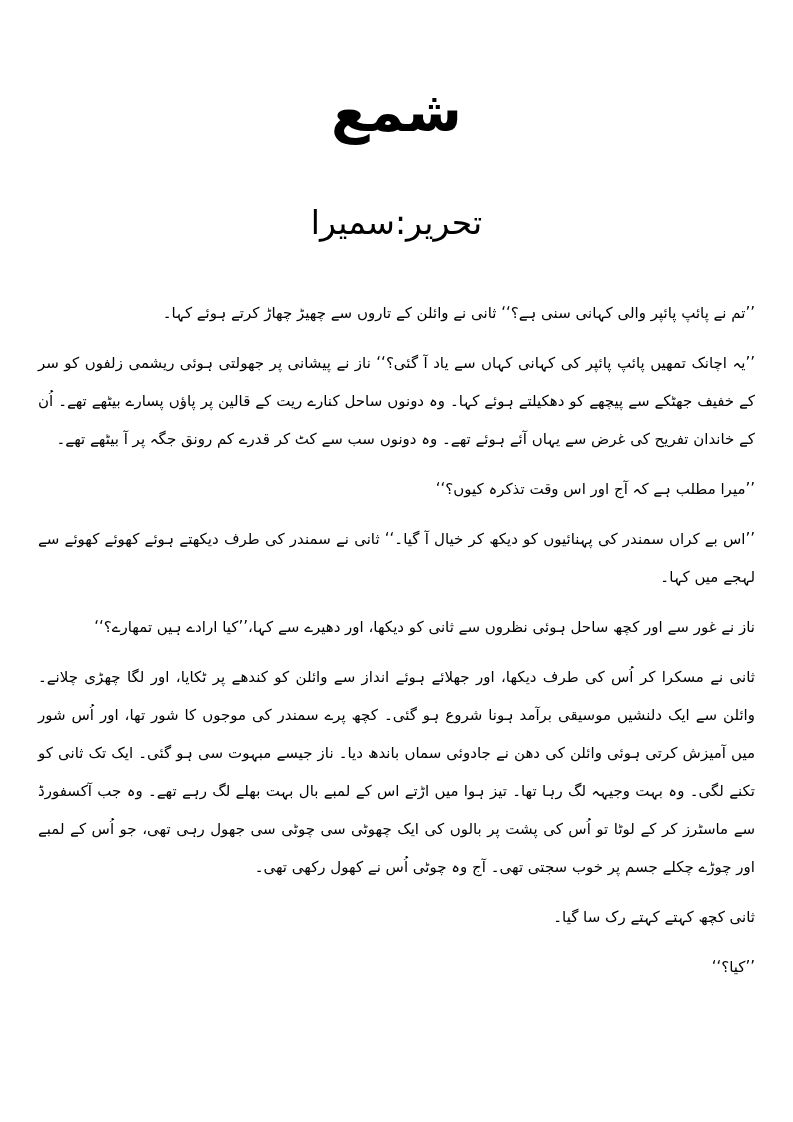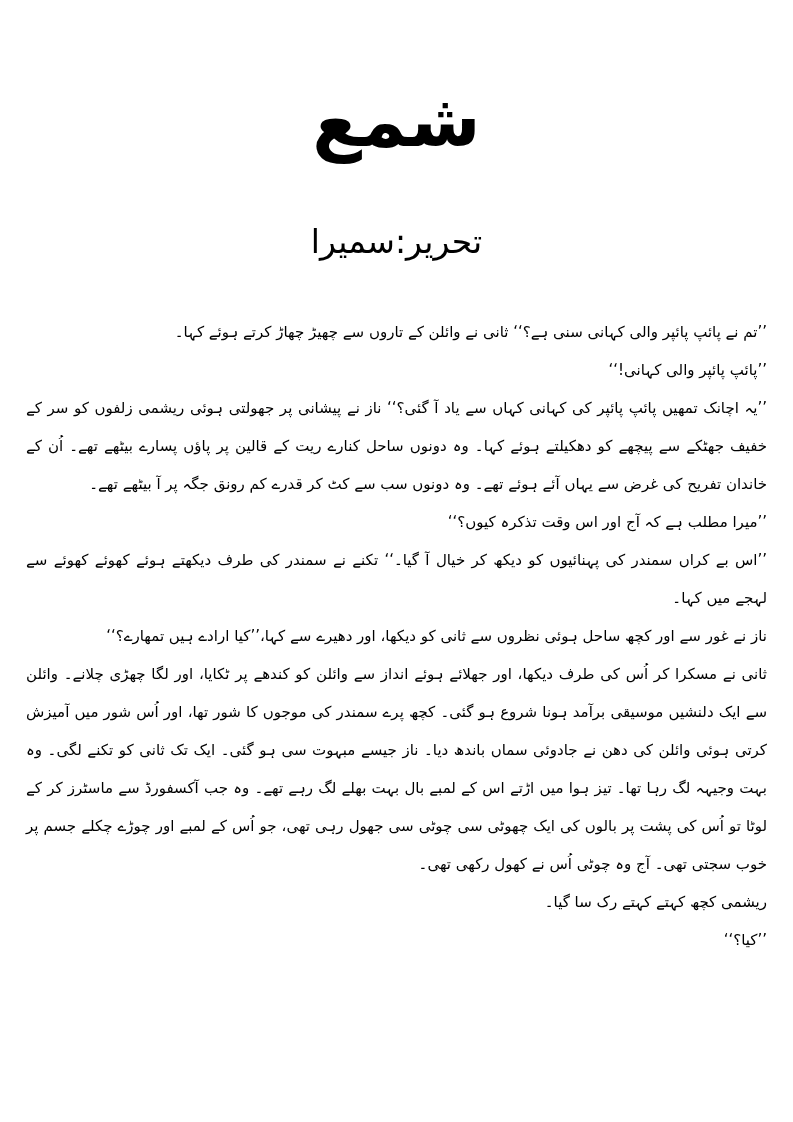--- a/index.html
+++ b/index.html
@@ -14,57 +14,56 @@
     background: #ffffff;
     color: #000000;
     direction: rtl;
     font-family: "DejaVu Sans", sans-serif;
     overflow: hidden;
     box-sizing: border-box;
   }
   .story-title {
     text-align: center;
     margin-top: 78px;
-    font-size: 72px;
+    font-size: 56px;
     line-height: 1.2;
     font-weight: bold;
     letter-spacing: 1px;
   }
   .story-byline {
     text-align: center;
     margin-top: 58px;
     font-size: 33px;
     font-weight: normal;
   }
   .story-body {
     margin: 52px 26px 0 26px;
     font-size: 15px;
     line-height: 38px;
     text-align: justify;
     text-justify: inter-word;
   }
   .story-body p {
-    margin: 0;
+    margin: 12px;
     padding: 0;
   }
 </style>
 </head>
 <body>
 
 <div class="page">
 
   <div class="story-title">شمع</div>
 
   <div class="story-byline">تحریر:سمیرا</div>
 
   <div class="story-body">
     <p>’’تم نے پائپ پائپر والی کہانی سنی ہے؟‘‘ ثانی نے وائلن کے تاروں سے چھیڑ چھاڑ کرتے ہوئے کہا۔</p>
-    <p>’’پائپ پائپر والی کہانی!‘‘</p>
     <p>’’یہ اچانک تمھیں پائپ پائپر کی کہانی کہاں سے یاد آ گئی؟‘‘ ناز نے پیشانی پر جھولتی ہوئی ریشمی زلفوں کو سر کے خفیف جھٹکے سے پیچھے کو دھکیلتے ہوئے کہا۔ وہ دونوں ساحل کنارے ریت کے قالین پر پاؤں پسارے بیٹھے تھے۔ اُن کے خاندان تفریح کی غرض سے یہاں آئے ہوئے تھے۔ وہ دونوں سب سے کٹ کر قدرے کم رونق جگہ پر آ بیٹھے تھے۔</p>
     <p>’’میرا مطلب ہے کہ آج اور اس وقت تذکرہ کیوں؟‘‘</p>
-    <p>’’اس بے کراں سمندر کی پہنائیوں کو دیکھ کر خیال آ گیا۔‘‘ تکنے نے سمندر کی طرف دیکھتے ہوئے کھوئے کھوئے سے لہجے میں کہا۔</p>
+    <p>’’اس بے کراں سمندر کی پہنائیوں کو دیکھ کر خیال آ گیا۔‘‘ ثانی نے سمندر کی طرف دیکھتے ہوئے کھوئے کھوئے سے لہجے میں کہا۔</p>
     <p>ناز نے غور سے اور کچھ ساحل ہوئی نظروں سے ثانی کو دیکھا، اور دھیرے سے کہا،’’کیا ارادے ہیں تمھارے؟‘‘</p>
     <p>ثانی نے مسکرا کر اُس کی طرف دیکھا، اور جھلائے ہوئے انداز سے وائلن کو کندھے پر ٹکایا، اور لگا چھڑی چلانے۔ وائلن سے ایک دلنشیں موسیقی برآمد ہونا شروع ہو گئی۔ کچھ پرے سمندر کی موجوں کا شور تھا، اور اُس شور میں آمیزش کرتی ہوئی وائلن کی دھن نے جادوئی سماں باندھ دیا۔ ناز جیسے مبہوت سی ہو گئی۔ ایک تک ثانی کو تکنے لگی۔ وہ بہت وجیہہ لگ رہا تھا۔ تیز ہوا میں اڑتے اس کے لمبے بال بہت بھلے لگ رہے تھے۔ وہ جب آکسفورڈ سے ماسٹرز کر کے لوٹا تو اُس کی پشت پر بالوں کی ایک چھوٹی سی چوٹی سی جھول رہی تھی، جو اُس کے لمبے اور چوڑے چکلے جسم پر خوب سجتی تھی۔ آج وہ چوٹی اُس نے کھول رکھی تھی۔</p>
-    <p>ریشمی کچھ کہتے کہتے رک سا گیا۔</p>
+    <p>ثانی کچھ کہتے کہتے رک سا گیا۔</p>
     <p>’’کیا؟‘‘</p>
   </div>
 
 </div>
 
 </body></html>

